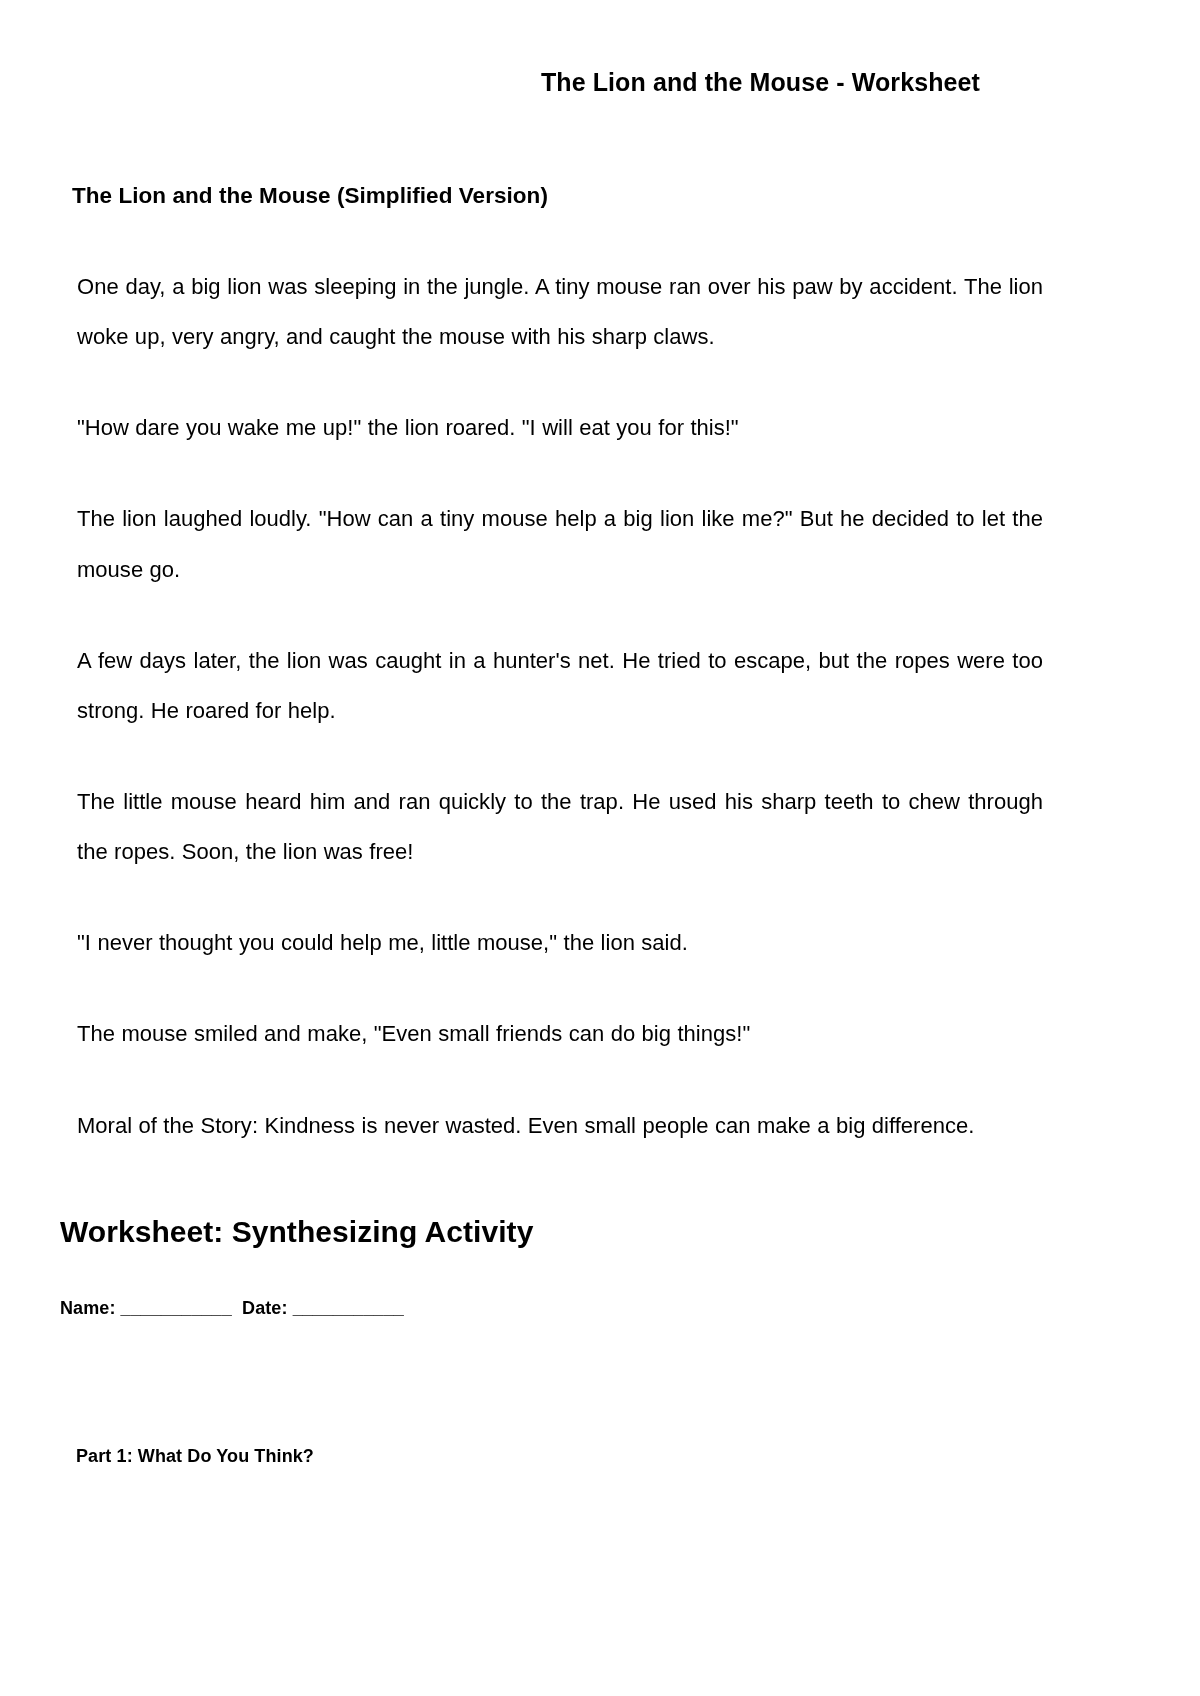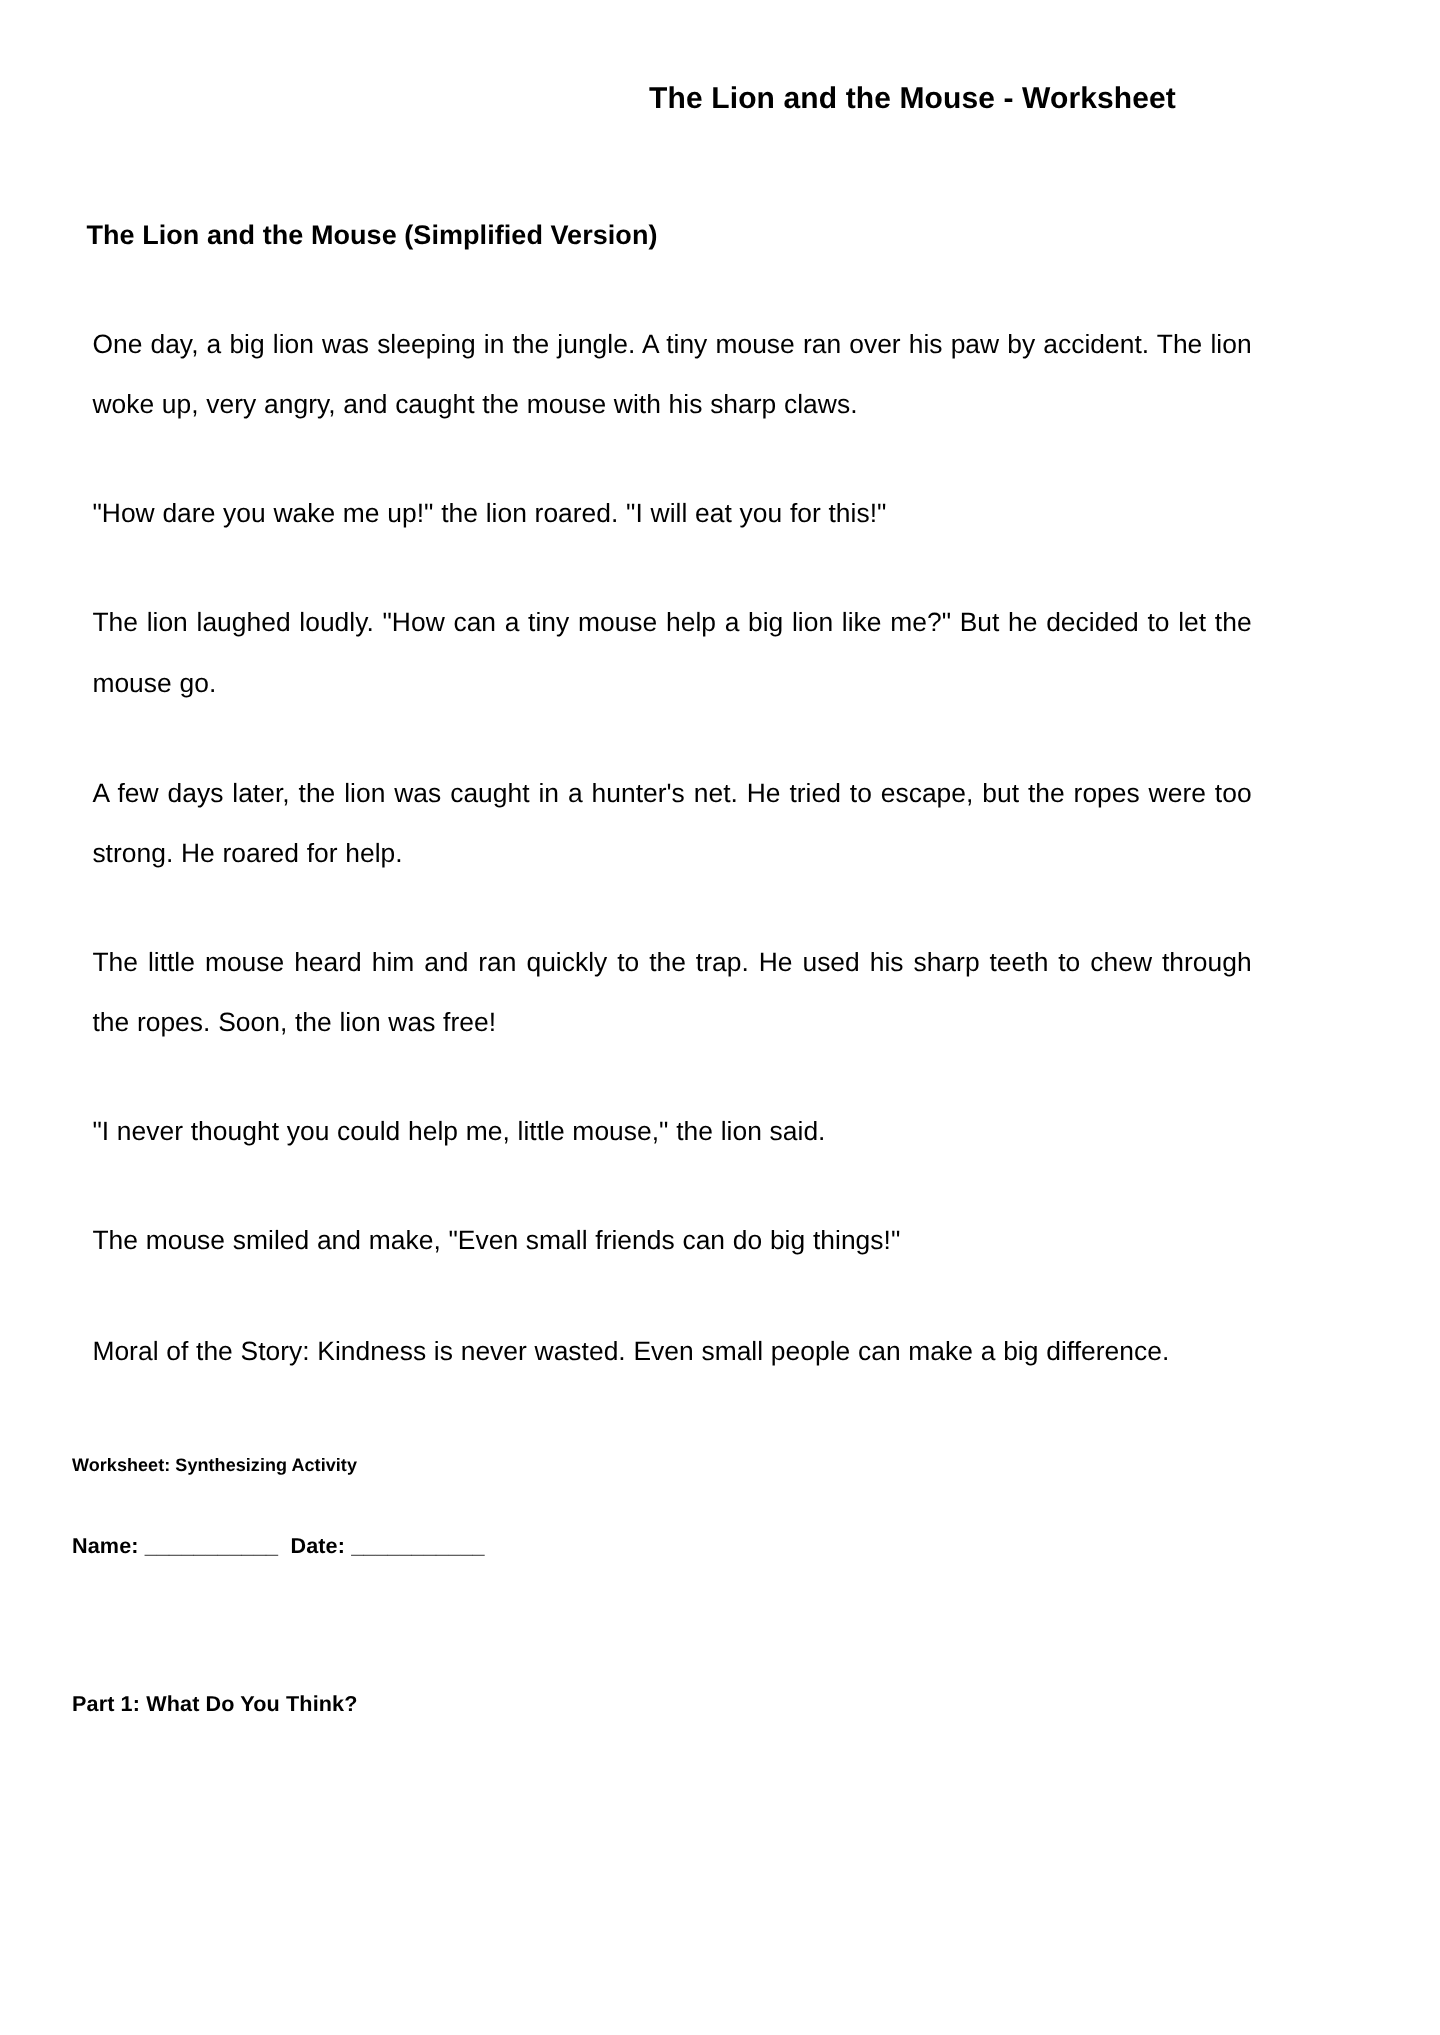--- a/index.html
+++ b/index.html
@@ -34,31 +34,31 @@
   }
   .story-heading {
     font-size: 22.5px;
     font-weight: bold;
     margin: 12px;
     padding-top: 70px;
     line-height: 1.35;
     letter-spacing: 0.05px;
   }
   .section-heading {
-    font-size: 15px;
+    font-size: 30px;
     font-weight: bold;
     margin: 0;
     padding-top: 44px;
     line-height: 1.35;
     letter-spacing: 0.05px;
   }
   .subsection-heading {
     font-size: 18px;
     font-weight: bold;
-    margin: 0;
+    margin: 16px;
     padding-top: 50px;
     line-height: 1.35;
     letter-spacing: 0.1px;
   }
   .body-text {
     font-size: 22px;
     line-height: 2.28;
     text-align: justify;
     margin: 17px;
     padding-top: 24px;

